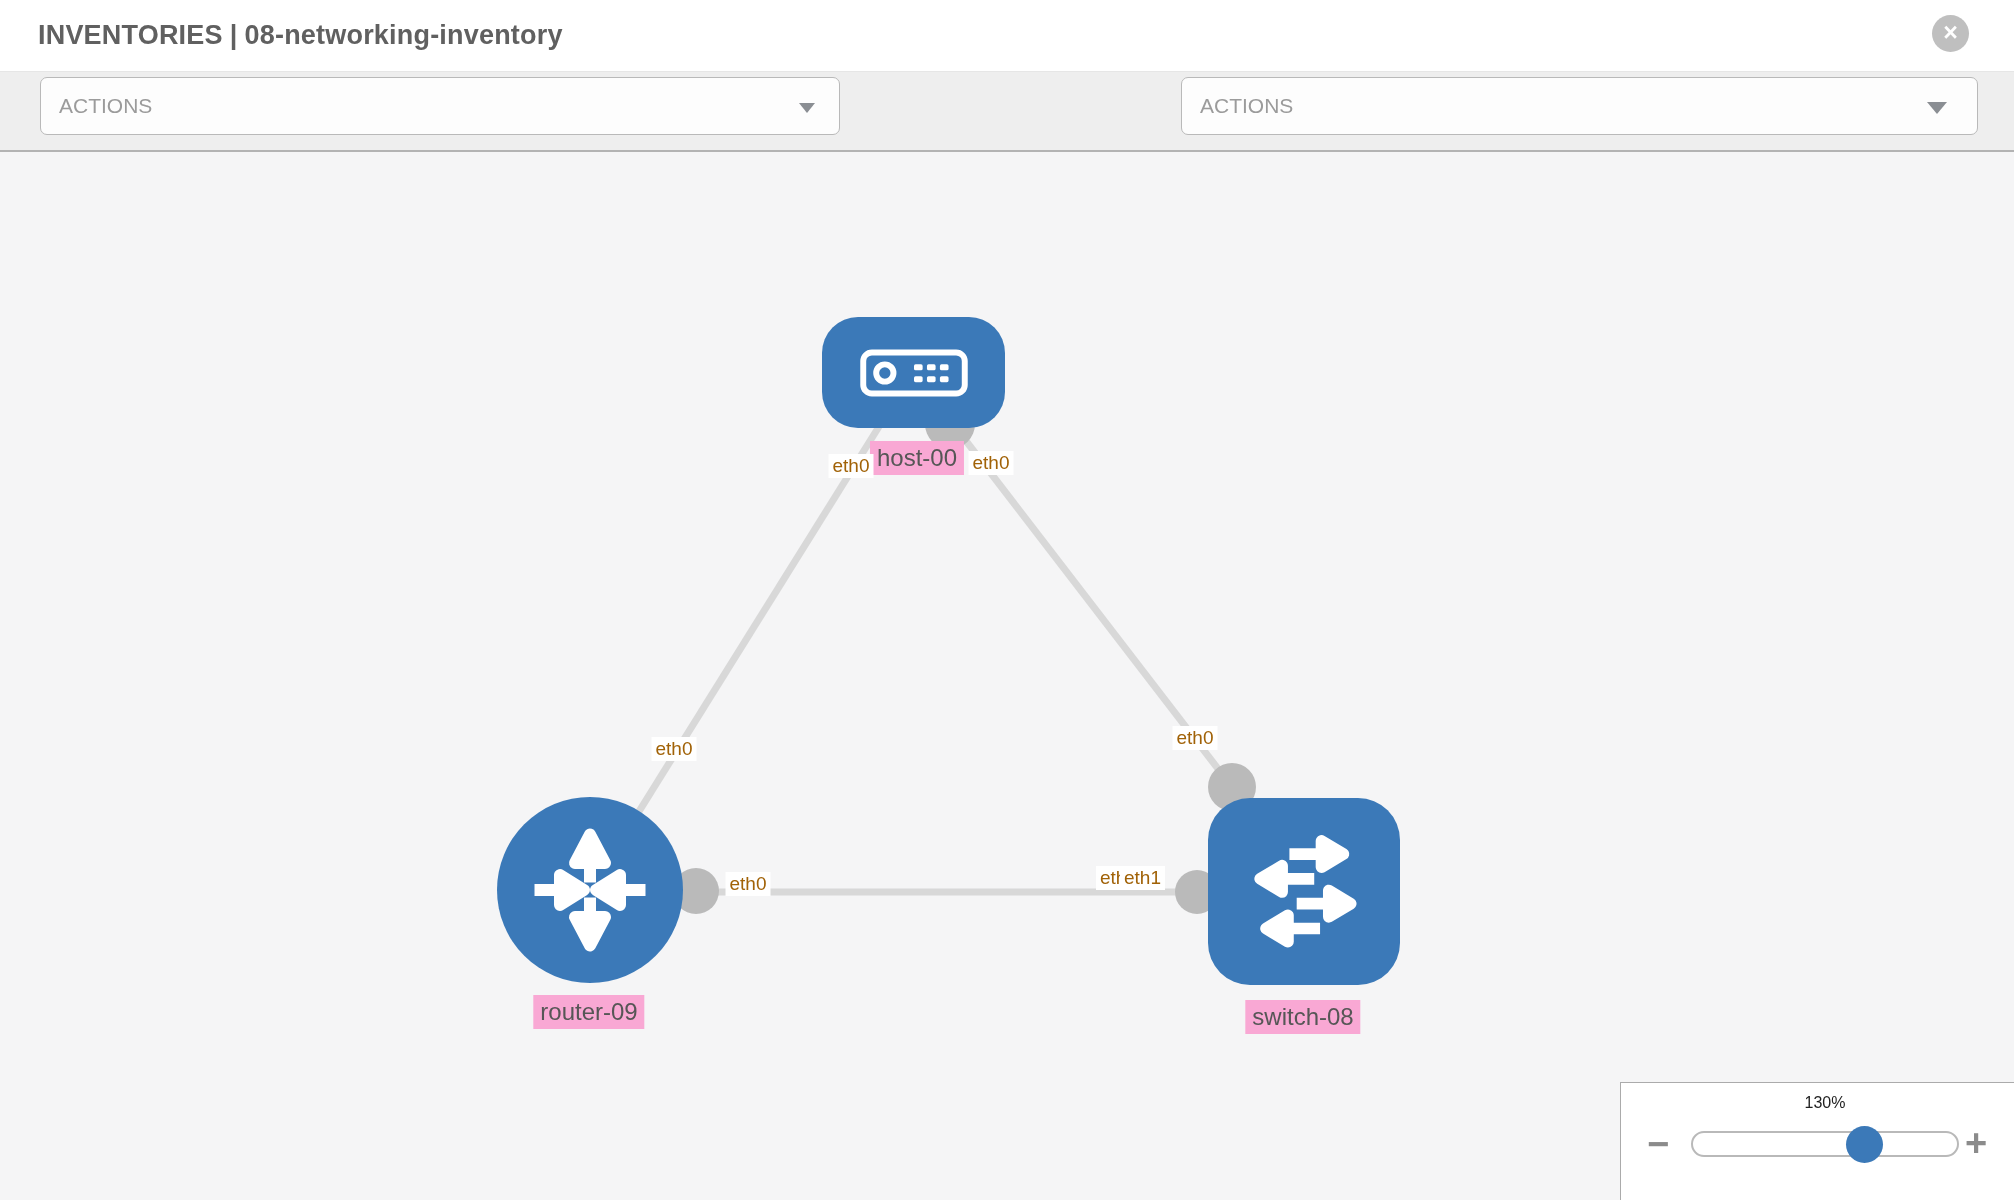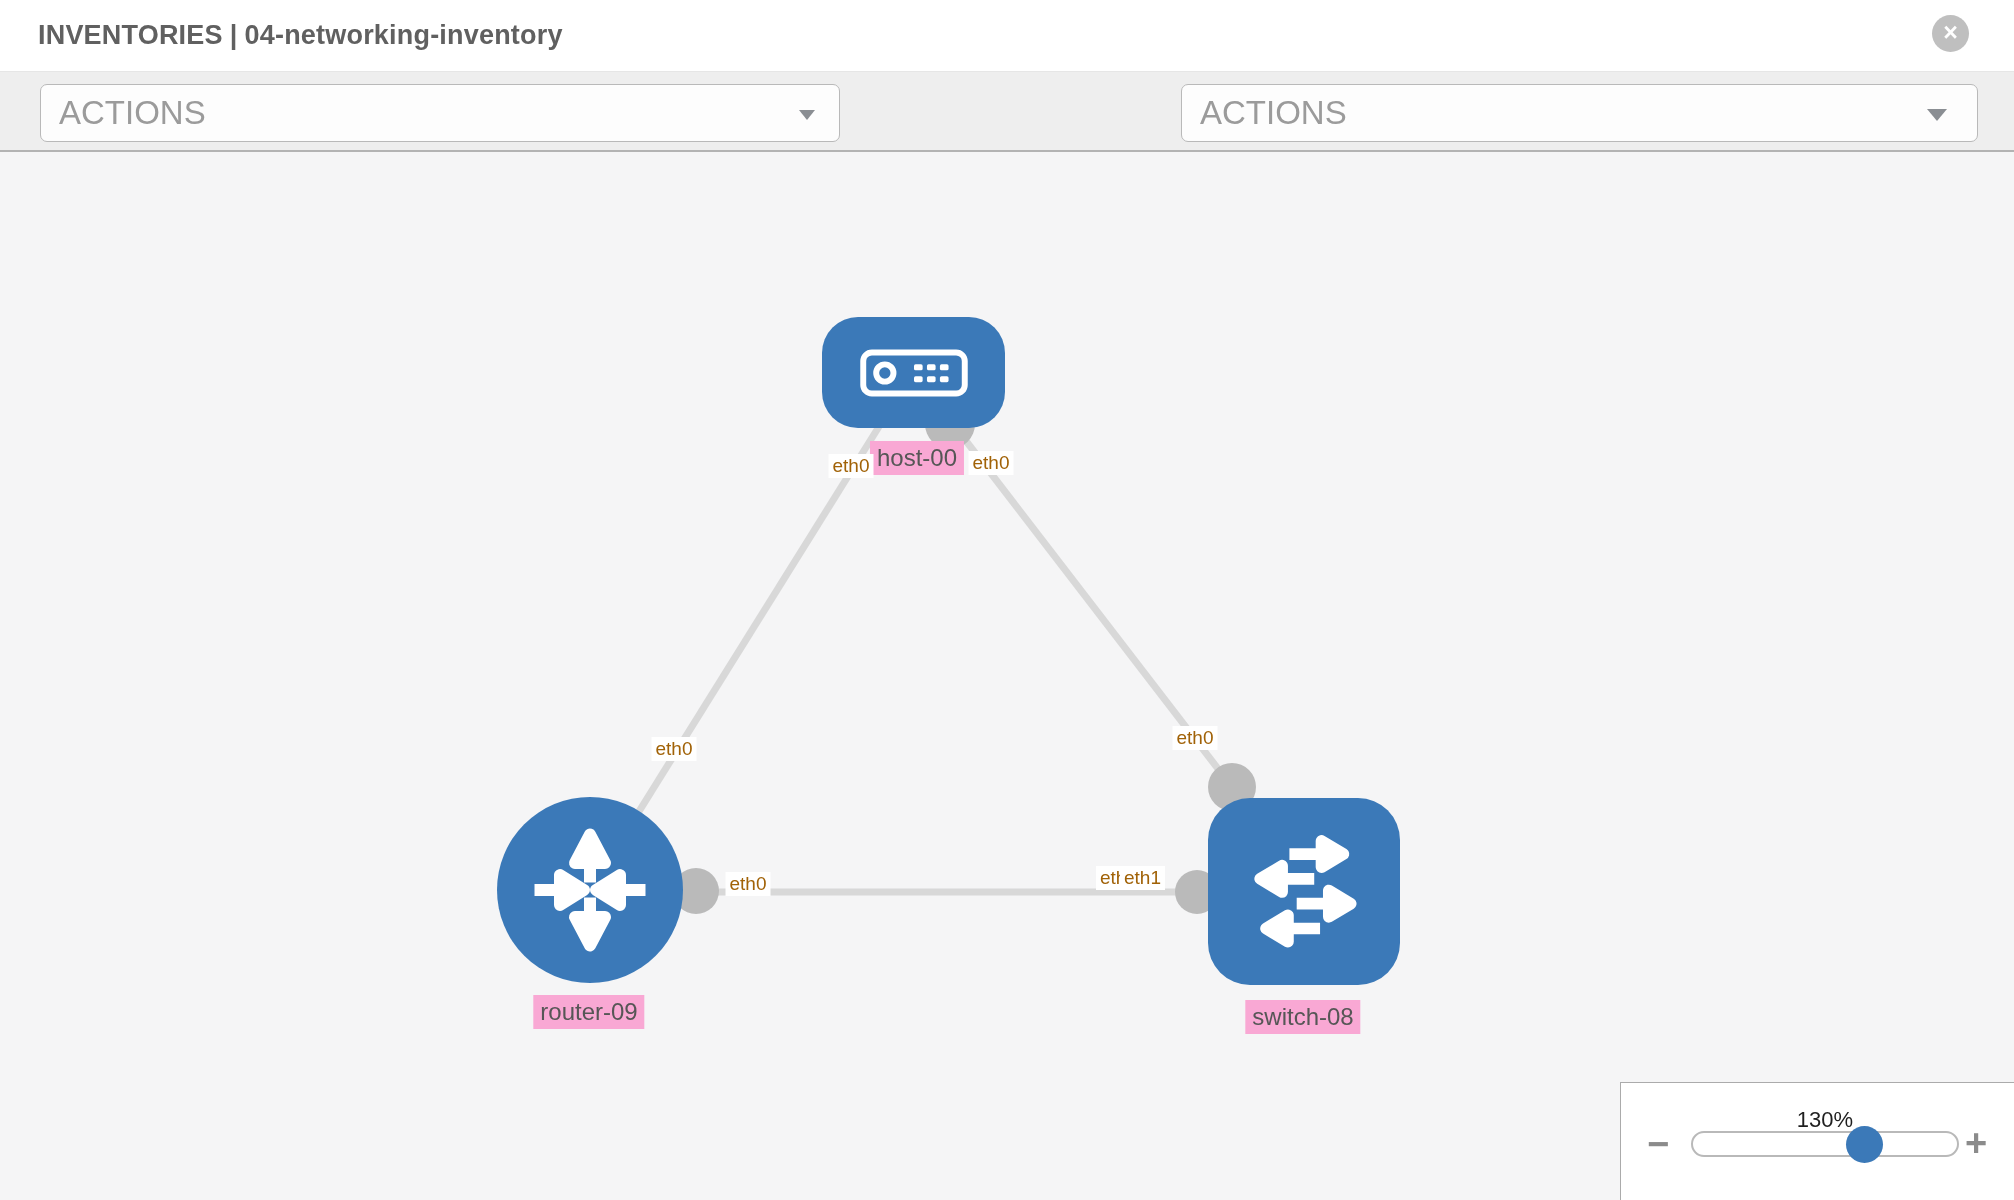--- a/index.html
+++ b/index.html
@@ -33,23 +33,23 @@
     font-size: 25px; font-weight: bold; text-align: center; line-height: 35px;
     cursor: pointer; user-select: none;
   }
 
   
   .toolbar {
     position: absolute; left: 0; top: 72px; width: 2014px; height: 80px;
     background: #eeeeee; border-bottom: 2px solid #b3b3b3;
   }
   .combo {
-    position: absolute; top: 12px; height: 58px;
+    position: absolute; top: 5px; height: 58px;
     background: #fdfdfd; border: 1px solid #b9b9b9; border-radius: 7px;
-    color: #9b9b9b; font-size: 33px; line-height: 56px; padding-left: 18px;
+    color: #9b9b9b; font-size: 21px; line-height: 56px; padding-left: 18px;
     cursor: pointer;
   }
   .combo .caret {
     position: absolute; right: 24px; top: 25px;
     width: 0; height: 0;
     border-left: 8px solid transparent; border-right: 8px solid transparent;
     border-top: 10px solid #8a8e93;
   }
   .combo.actions { left: 40px; width: 800px; }
   .combo.search  { left: 1181px; width: 797px; }
@@ -91,22 +91,22 @@
   .iface-label.centered { transform: translateX(-50%); }
   .iface-label.clipped { width: 26px; overflow: hidden; z-index: 1; }
   .iface-label.front { z-index: 2; }
 
   
   .zoom-panel {
     position: absolute; left: 1620px; top: 930px; width: 420px; height: 300px;
     background: #ffffff; border: 1px solid #ababab; z-index: 5;
   }
   .zoom-level {
-    position: absolute; left: 204px; top: 24px; transform: translateX(-50%);
-    font-size: 22px; color: #1f1f1f;
+    position: absolute; left: 204px; top: 11px; transform: translateX(-50%);
+    font-size: 16px; color: #1f1f1f;
   }
   .zoom-minus, .zoom-plus {
     position: absolute; font-size: 38px; font-weight: bold; color: #8b8b8b;
     line-height: 1; cursor: pointer; user-select: none;
   }
   .zoom-minus { left: 26px; top: 42px; }
   .zoom-plus  { left: 344px; top: 41px; }
   .zoom-track {
     position: absolute; left: 70px; top: 48px; width: 268px; height: 26px;
     background: #ffffff; border: 2px solid #b9b9b9; border-radius: 14px; cursor: pointer;
@@ -114,21 +114,21 @@
   .zoom-thumb {
     position: absolute; left: 225px; top: 43px; width: 37px; height: 37px;
     background: var(--node-blue); border-radius: 50%; cursor: grab; z-index: 6;
   }
 </style>
 </head>
 <body>
 
 <div class="header">
   <div class="title">
-    <span>INVENTORIES</span><span>|</span><span>04-networking-inventory</span>
+    <span>INVENTORIES</span><span>|</span><span>08-networking-inventory</span>
   </div>
   <div class="close-btn">×</div>
 </div>
 
 <div class="toolbar">
   <div class="combo actions">
     <span>ACTIONS</span>
     <span class="caret"></span>
   </div>
 

